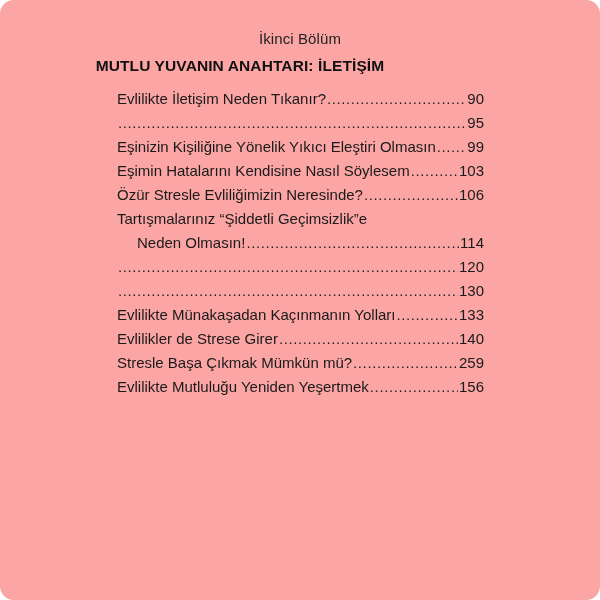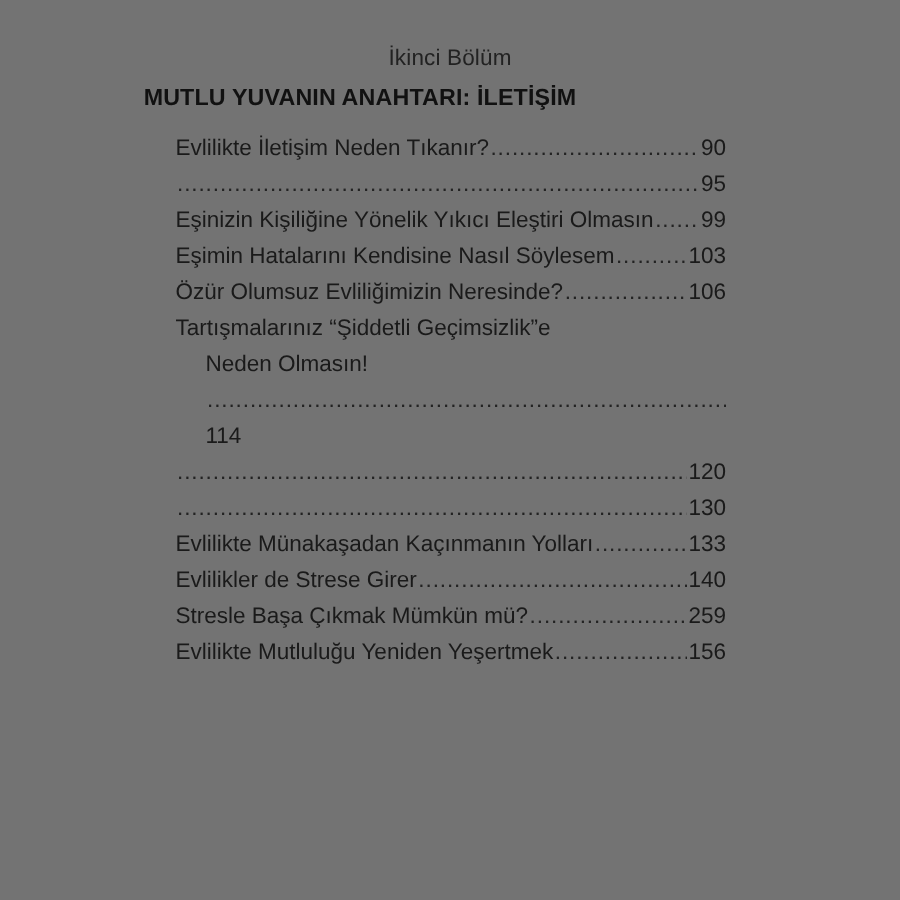--- a/index.html
+++ b/index.html
@@ -14,21 +14,22 @@
       overflow: hidden;
       font-family: "Liberation Sans", sans-serif;
       color: #1a1a1a;
     }
     .page {
       position: absolute;
       left: 0;
       top: 0;
       width: 600px;
       height: 600px;
-      background: #737373;
+      background: #fca5a5;
+      border-radius: 14px;
     }
     .section-label {
       position: absolute;
       left: 0;
       width: 600px;
       top: 30px;
       text-align: center;
       font-size: 15px;
       font-weight: normal;
       color: #222;
@@ -54,27 +55,26 @@
       padding: 0;
       list-style: none;
     }
     .toc-entry {
       font-size: 15px;
       line-height: 24px;
       color: #1a1a1a;
     }
     .toc-line {
       display: flex;
-      align-items: flex-start;
+      align-items: flex-end;
       white-space: nowrap;
       overflow: hidden;
     }
     .toc-line.cont {
       padding-left: 20px;
-      flex-direction: column;
     }
     .toc-text {
       flex: 0 0 auto;
     }
     .toc-leader {
       flex: 1 1 auto;
       overflow: hidden;
       white-space: nowrap;
       margin: 0 1px;
       letter-spacing: 0.6px;
@@ -118,21 +118,21 @@
     </li>
     <li class="toc-entry">
       <div class="toc-line">
         <span class="toc-text">Eşimin Hatalarını Kendisine Nasıl Söylesem</span>
         <span class="toc-leader"></span>
         <span class="toc-page">103</span>
       </div>
     </li>
     <li class="toc-entry">
       <div class="toc-line">
-        <span class="toc-text">Özür Olumsuz Evliliğimizin Neresinde?</span>
+        <span class="toc-text">Özür Stresle Evliliğimizin Neresinde?</span>
         <span class="toc-leader"></span>
         <span class="toc-page">106</span>
       </div>
     </li>
     <li class="toc-entry">
       <div class="toc-line">
         <span class="toc-text">Tartışmalarınız “Şiddetli Geçimsizlik”e</span>
       </div>
       <div class="toc-line cont">
         <span class="toc-text">Neden Olmasın!</span>

